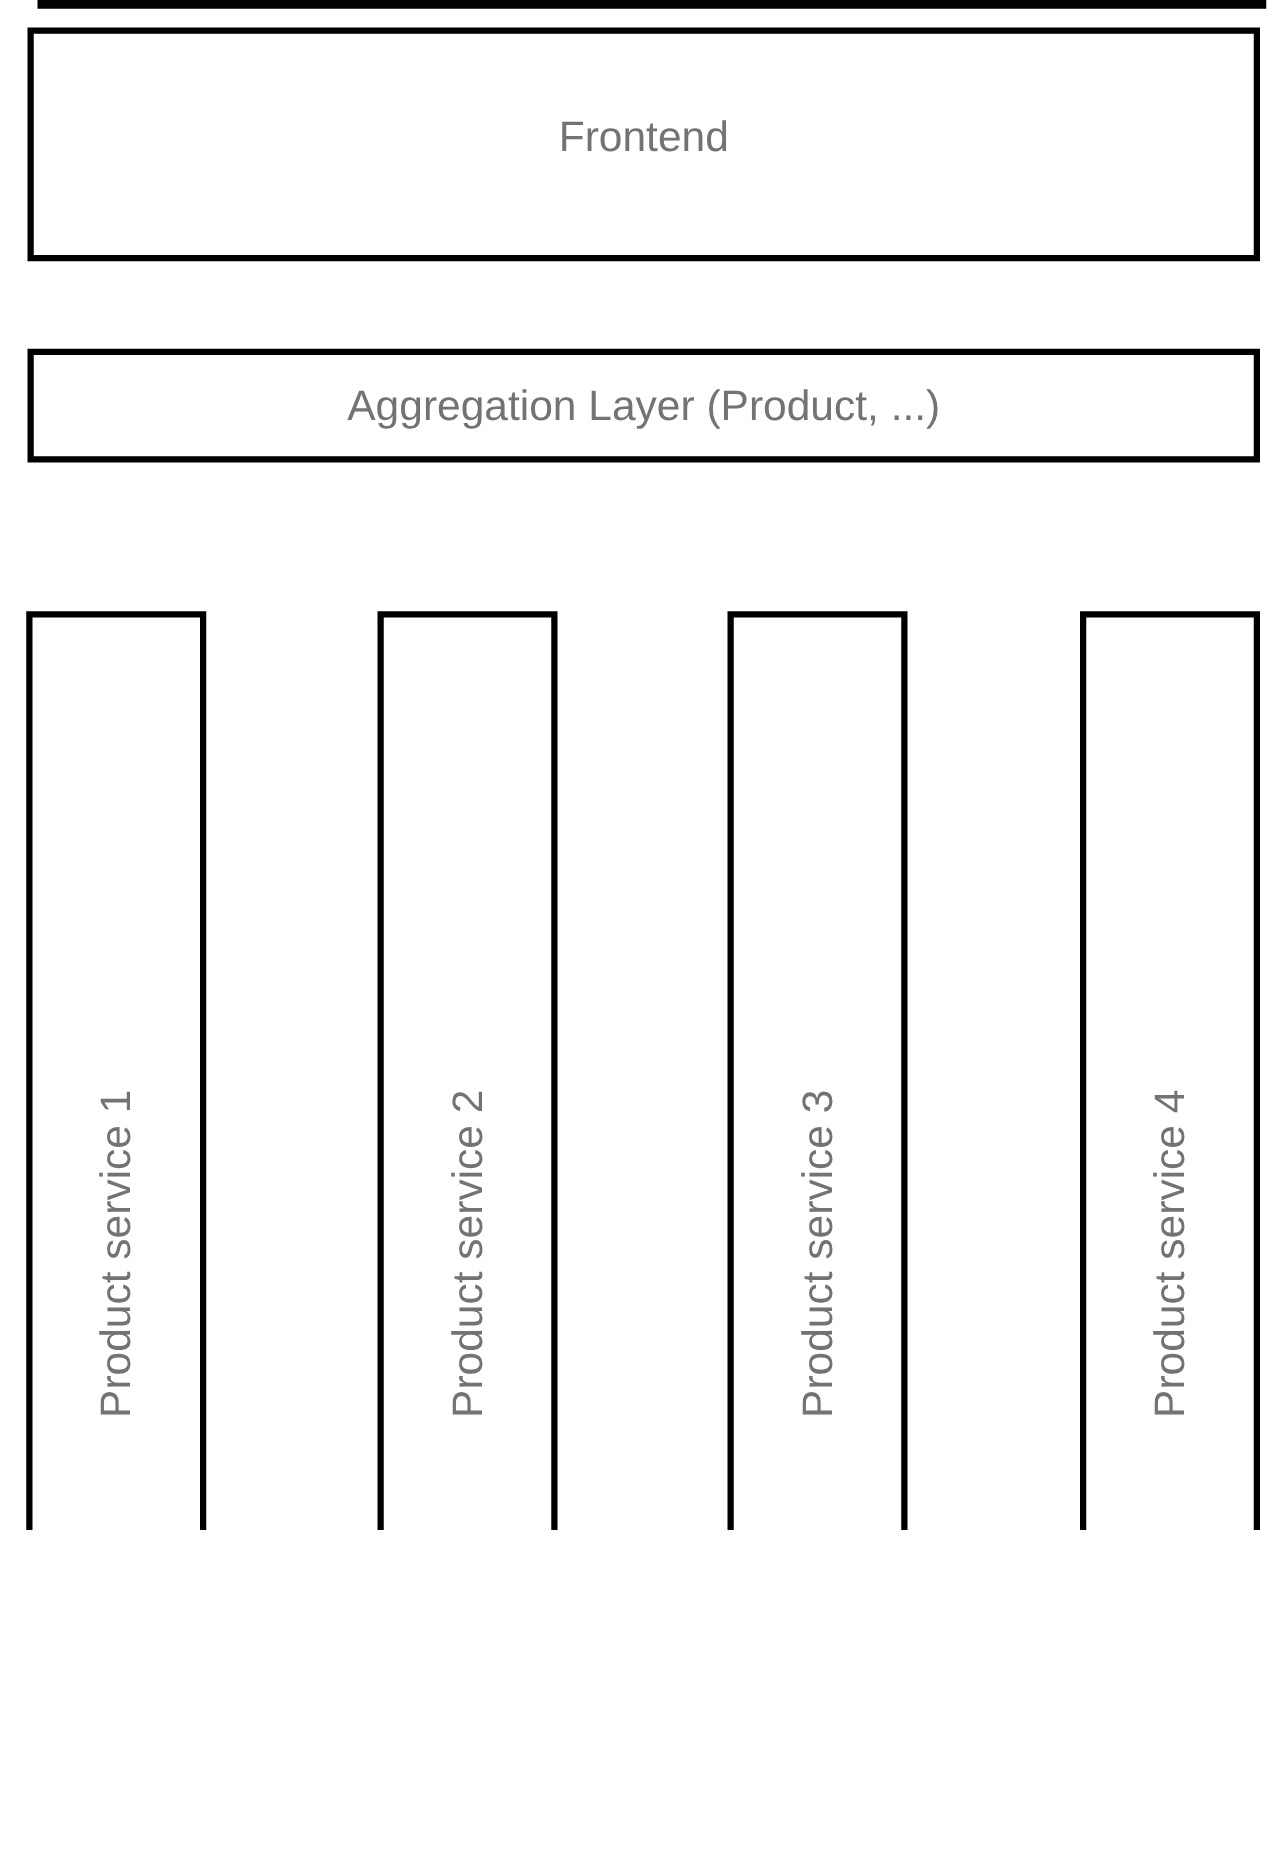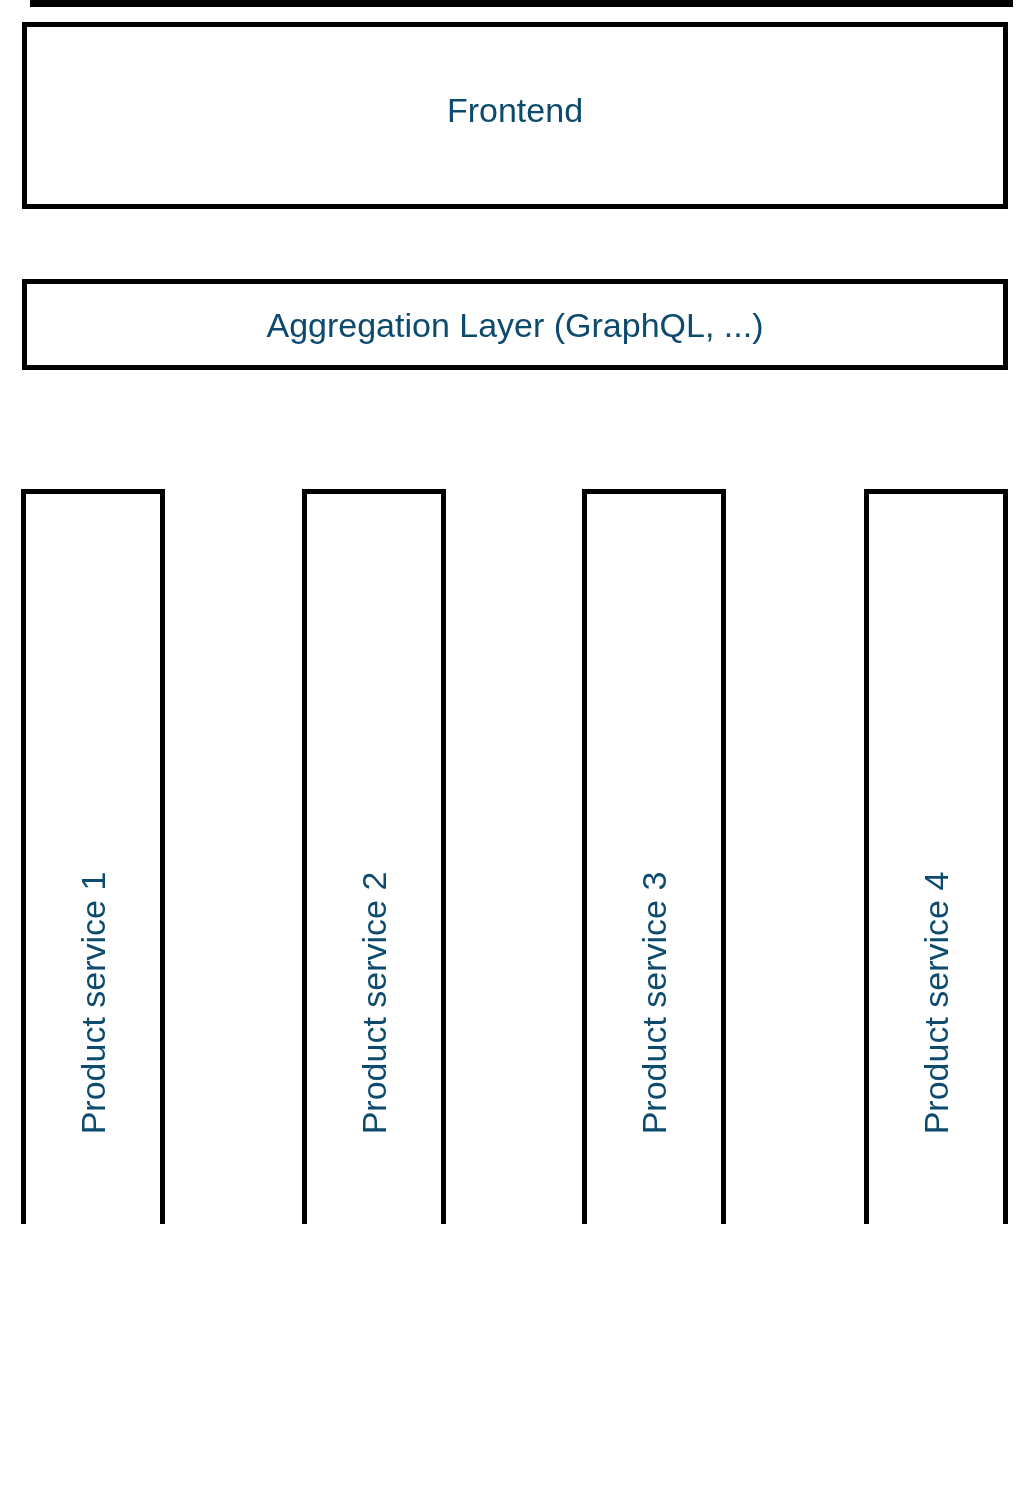--- a/index.html
+++ b/index.html
@@ -7,21 +7,21 @@
     padding: 0;
     background: #ffffff;
   }
   .canvas {
     position: relative;
     width: 1024px;
     height: 1224px;
     background: #ffffff;
     overflow: hidden;
     font-family: "Liberation Sans", "DejaVu Sans", sans-serif;
-    color: #0c4a6e;
+    color: #737373;
   }
   .top-edge {
     position: absolute;
     left: 30px;
     top: 0;
     width: 983px;
     height: 7px;
     background: #000000;
   }
   .box {
@@ -80,21 +80,21 @@
 
   <div class="top-edge"></div>
 
   <div class="box frontend-box">
     <div class="frontend-label">
       <div>Frontend</div>
     </div>
   </div>
 
   <div class="box aggregation-box">
-    <span class="aggregation-label">Aggregation Layer (GraphQL, ...)</span>
+    <span class="aggregation-label">Aggregation Layer (Product, ...)</span>
   </div>
 
   <div class="box service-box s1">
     <span class="vlabel">Product service 1</span>
   </div>
 
   <div class="box service-box s2">
     <span class="vlabel">Product service 2</span>
   </div>
 

